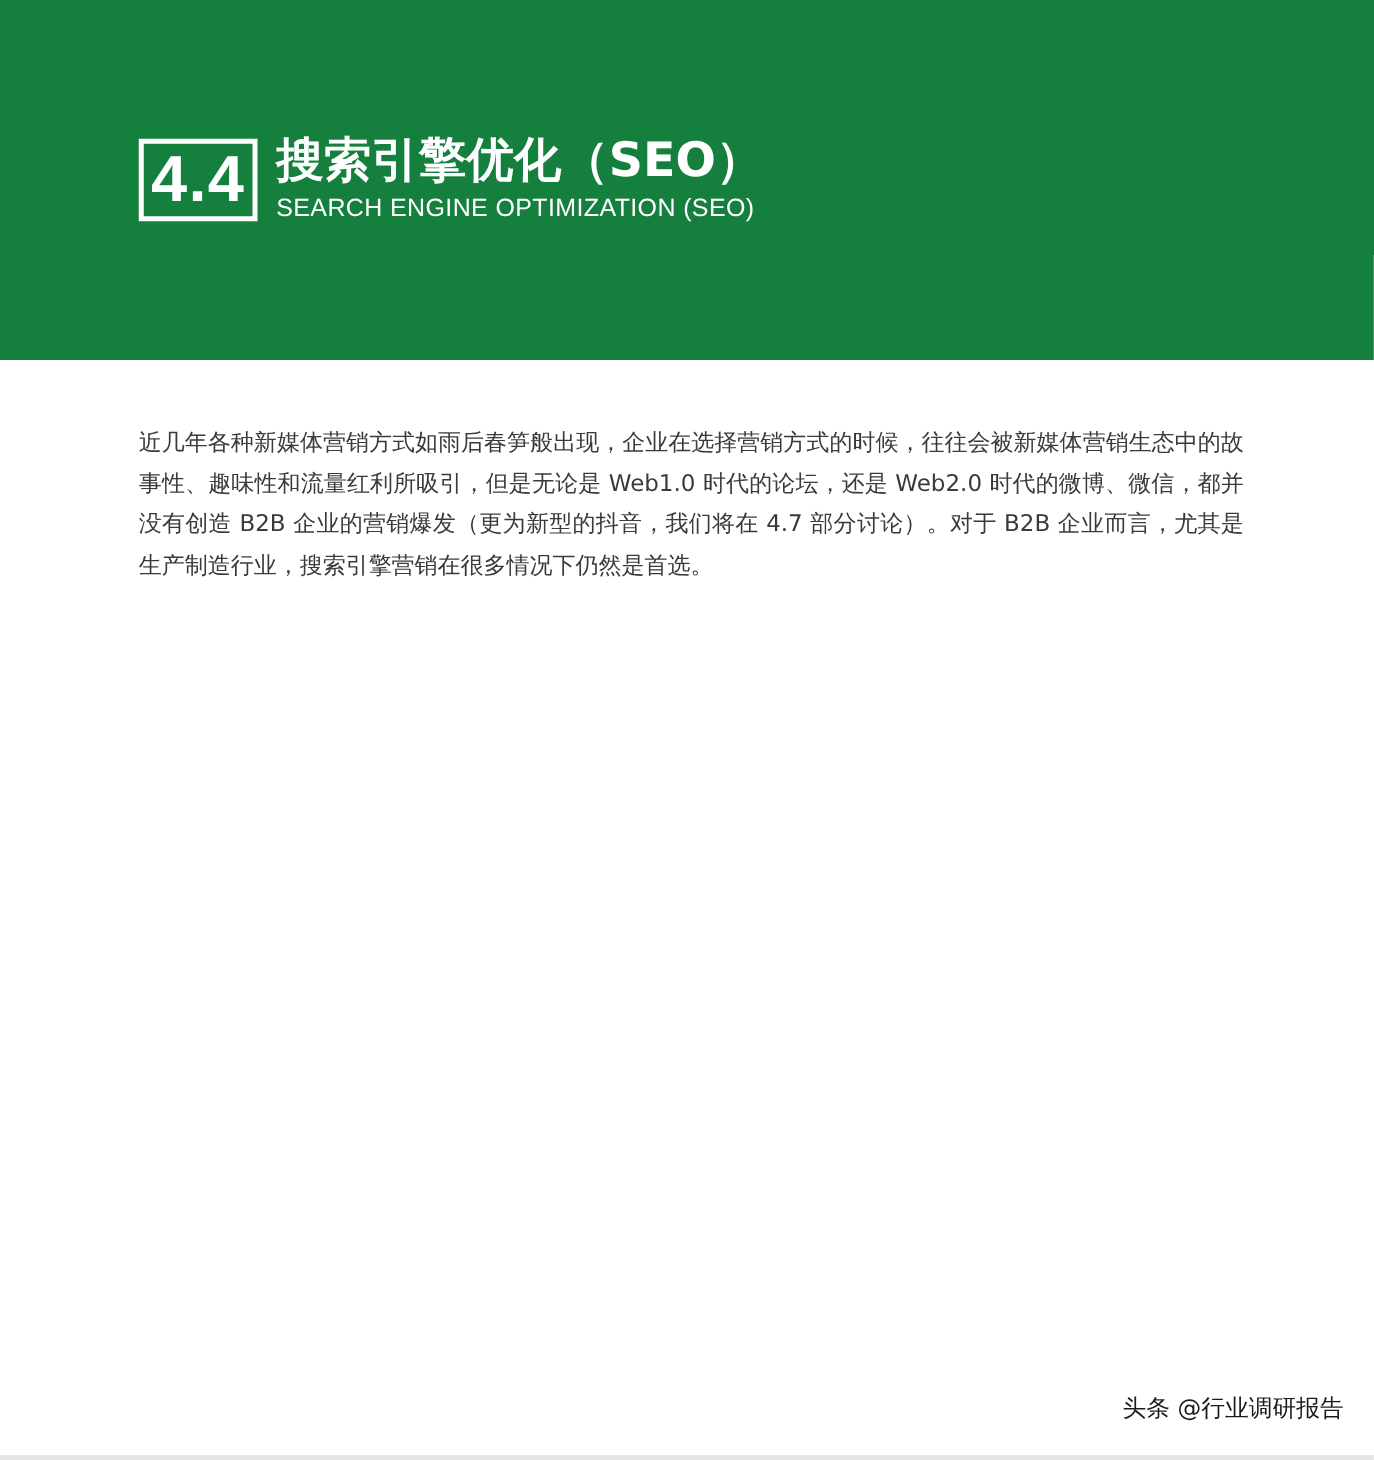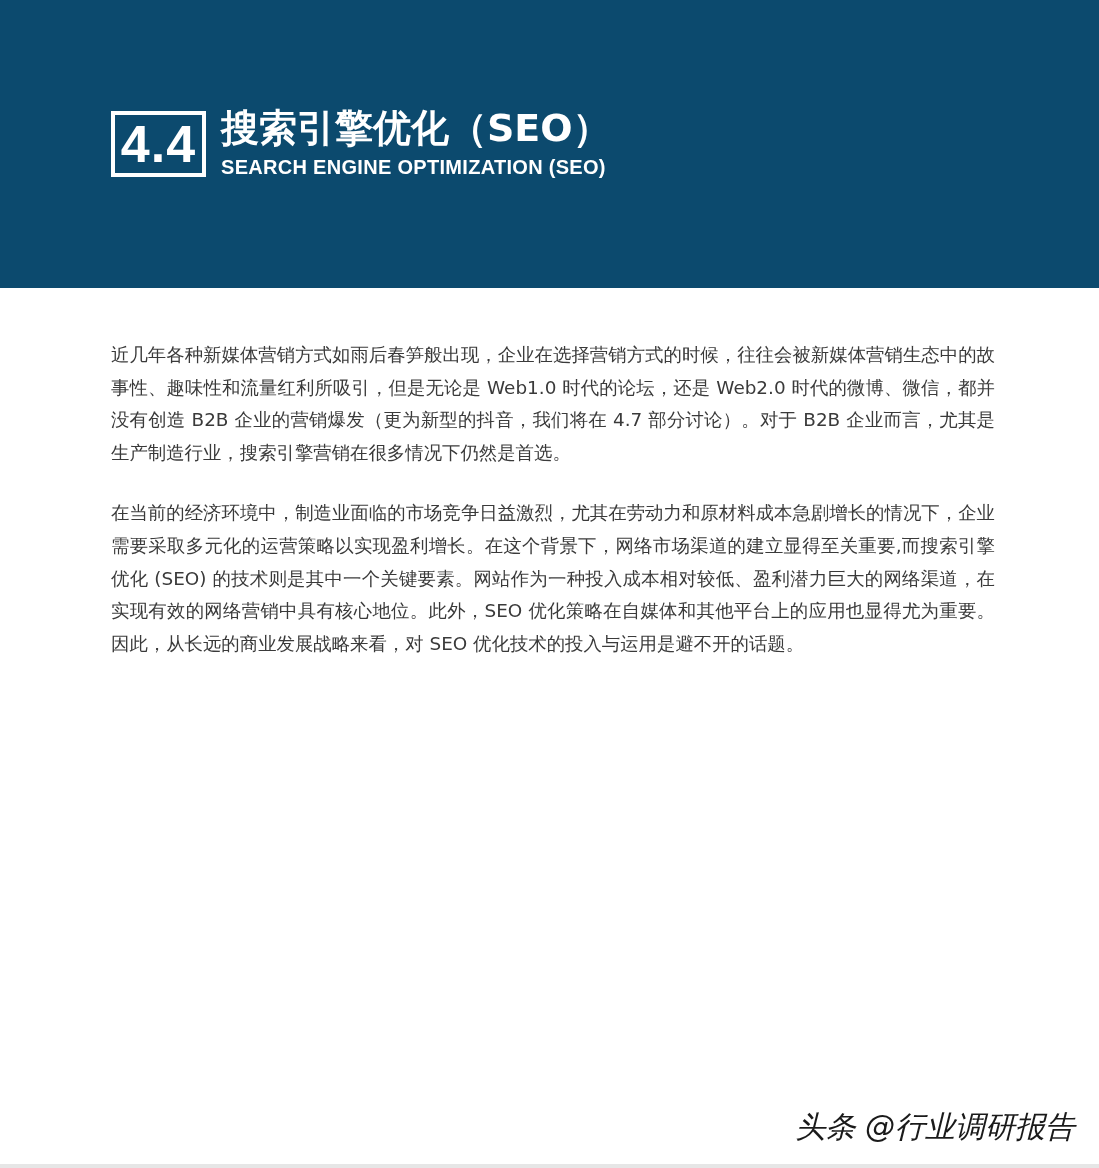--- a/index.html
+++ b/index.html
@@ -3,62 +3,60 @@
 <meta charset="utf-8">
 <style>
   html, body { margin:0; padding:0; }
   body {
     width:1099px; height:1168px; position:relative; overflow:hidden;
     background:#ffffff;
     font-family:"DejaVu Sans", "Liberation Sans", sans-serif;
   }
   .banner {
     position:absolute; left:0; top:0; width:1099px; height:288px;
-    background:#0c4a6e;
+    background:#15803d;
   }
   .num-box {
     position:absolute; left:111px; top:111px; width:87px; height:58px;
     border:4px solid #ffffff;
     color:#ffffff; font-family:"Liberation Sans", sans-serif; font-weight:bold;
     font-size:52px; line-height:58px; text-align:center; letter-spacing:1px;
   }
   .title-cn {
     position:absolute; left:221px; top:108px;
     color:#ffffff; font-weight:bold; font-size:38px; line-height:40px;
     white-space:nowrap;
   }
   .title-en {
     position:absolute; left:221px; top:154px;
-    color:#ffffff; font-family:"Liberation Sans", sans-serif; font-weight:bold;
+    color:#ffffff; font-family:"Liberation Sans", sans-serif; font-weight:normal;
     font-size:20px; line-height:26px; white-space:nowrap; letter-spacing:0.3px;
   }
   .content {
     position:absolute; left:111px; top:339px; width:884px;
     color:#3a3a3a; font-size:18.4px; line-height:32.6px;
     text-align:justify;
   }
   .content p { margin:0 0 28px 0; }
   .watermark {
     position:absolute; right:24px; top:1110px;
-    color:#1a1a1a; font-size:30px; line-height:34px; white-space:nowrap;
+    color:#1a1a1a; font-size:19px; line-height:34px; white-space:nowrap;
     text-shadow:1px 1px 0 #ffffff, -1px -1px 0 #ffffff;
-    font-style:italic;
   }
   .bottom-rule {
     position:absolute; left:0; bottom:0; width:1099px; height:4px; background:#e6e6e6;
   }
 </style>
 </head>
 <body>
 
 <div class="banner">
   <div class="num-box">4.4</div>
   <div class="title-cn">搜索引擎优化（SEO）</div>
   <div class="title-en">SEARCH ENGINE OPTIMIZATION (SEO)</div>
 </div>
 
 <div class="content">
   <p>近几年各种新媒体营销方式如雨后春笋般出现，企业在选择营销方式的时候，往往会被新媒体营销生态中的故事性、趣味性和流量红利所吸引，但是无论是 Web1.0 时代的论坛，还是 Web2.0 时代的微博、微信，都并没有创造 B2B 企业的营销爆发（更为新型的抖音，我们将在 4.7 部分讨论）。对于 B2B 企业而言，尤其是生产制造行业，搜索引擎营销在很多情况下仍然是首选。</p>
-  <p>在当前的经济环境中，制造业面临的市场竞争日益激烈，尤其在劳动力和原材料成本急剧增长的情况下，企业需要采取多元化的运营策略以实现盈利增长。在这个背景下，网络市场渠道的建立显得至关重要,而搜索引擎优化 (SEO) 的技术则是其中一个关键要素。网站作为一种投入成本相对较低、盈利潜力巨大的网络渠道，在实现有效的网络营销中具有核心地位。此外，SEO 优化策略在自媒体和其他平台上的应用也显得尤为重要。因此，从长远的商业发展战略来看，对 SEO 优化技术的投入与运用是避不开的话题。</p>
 </div>
 
 <div class="watermark">头条 @行业调研报告</div>
 <div class="bottom-rule"></div>
 
 </body></html>

